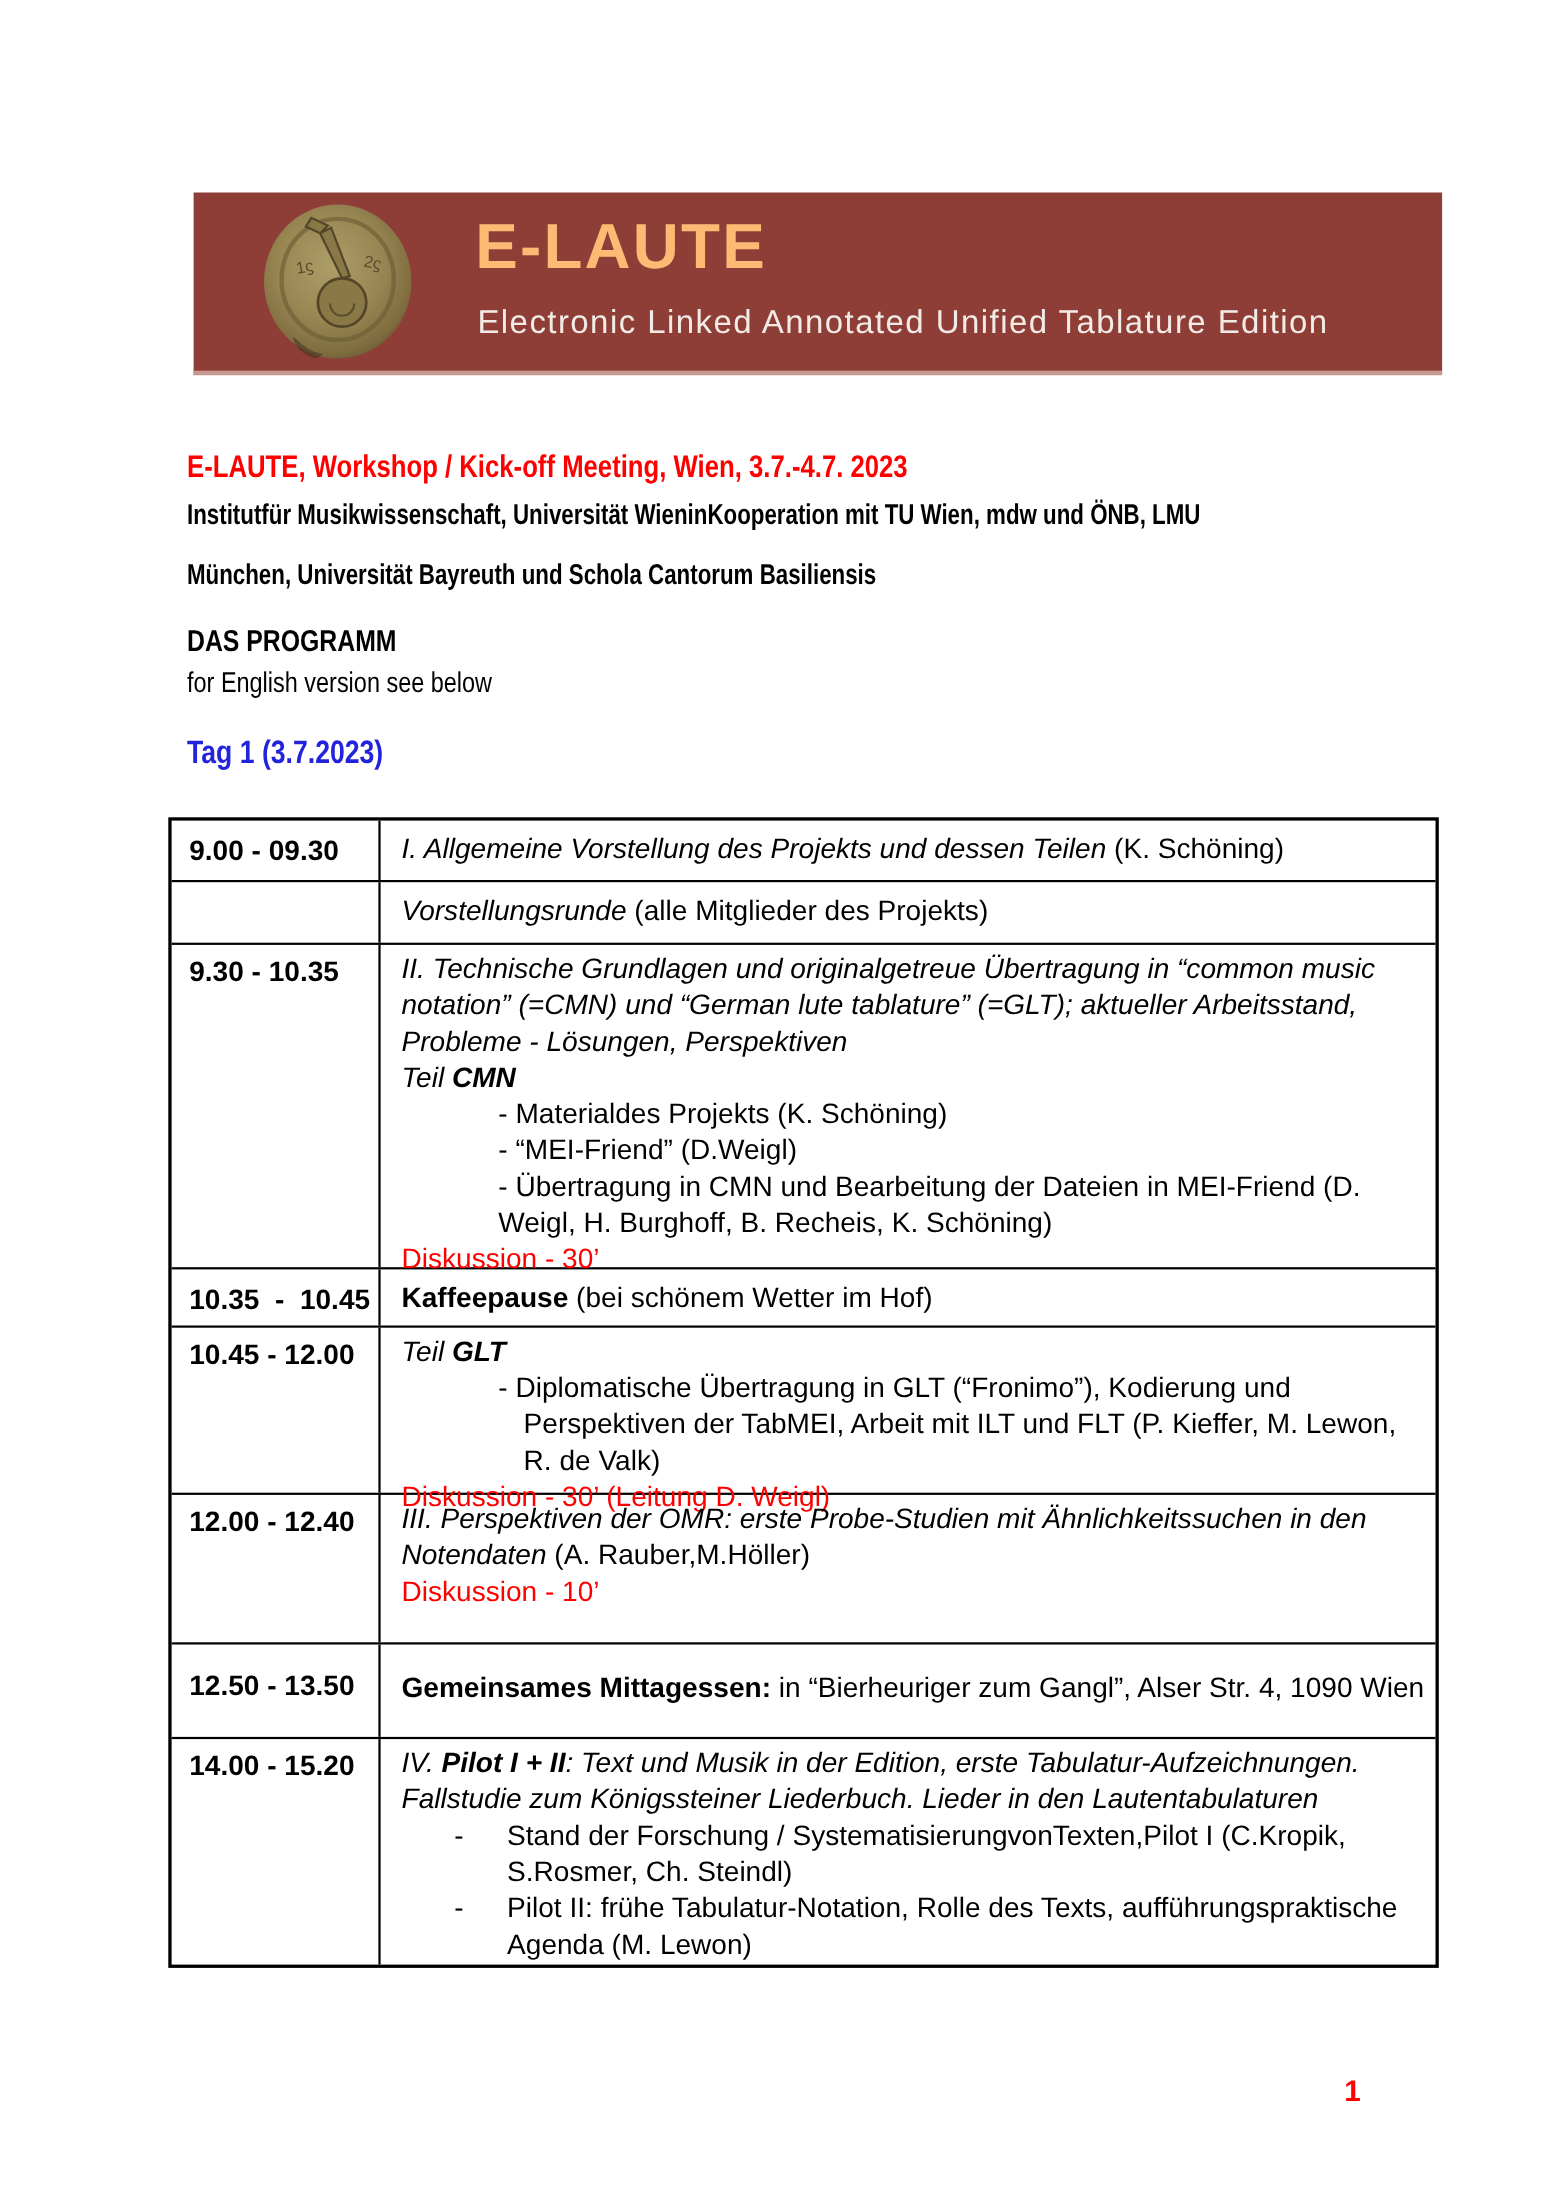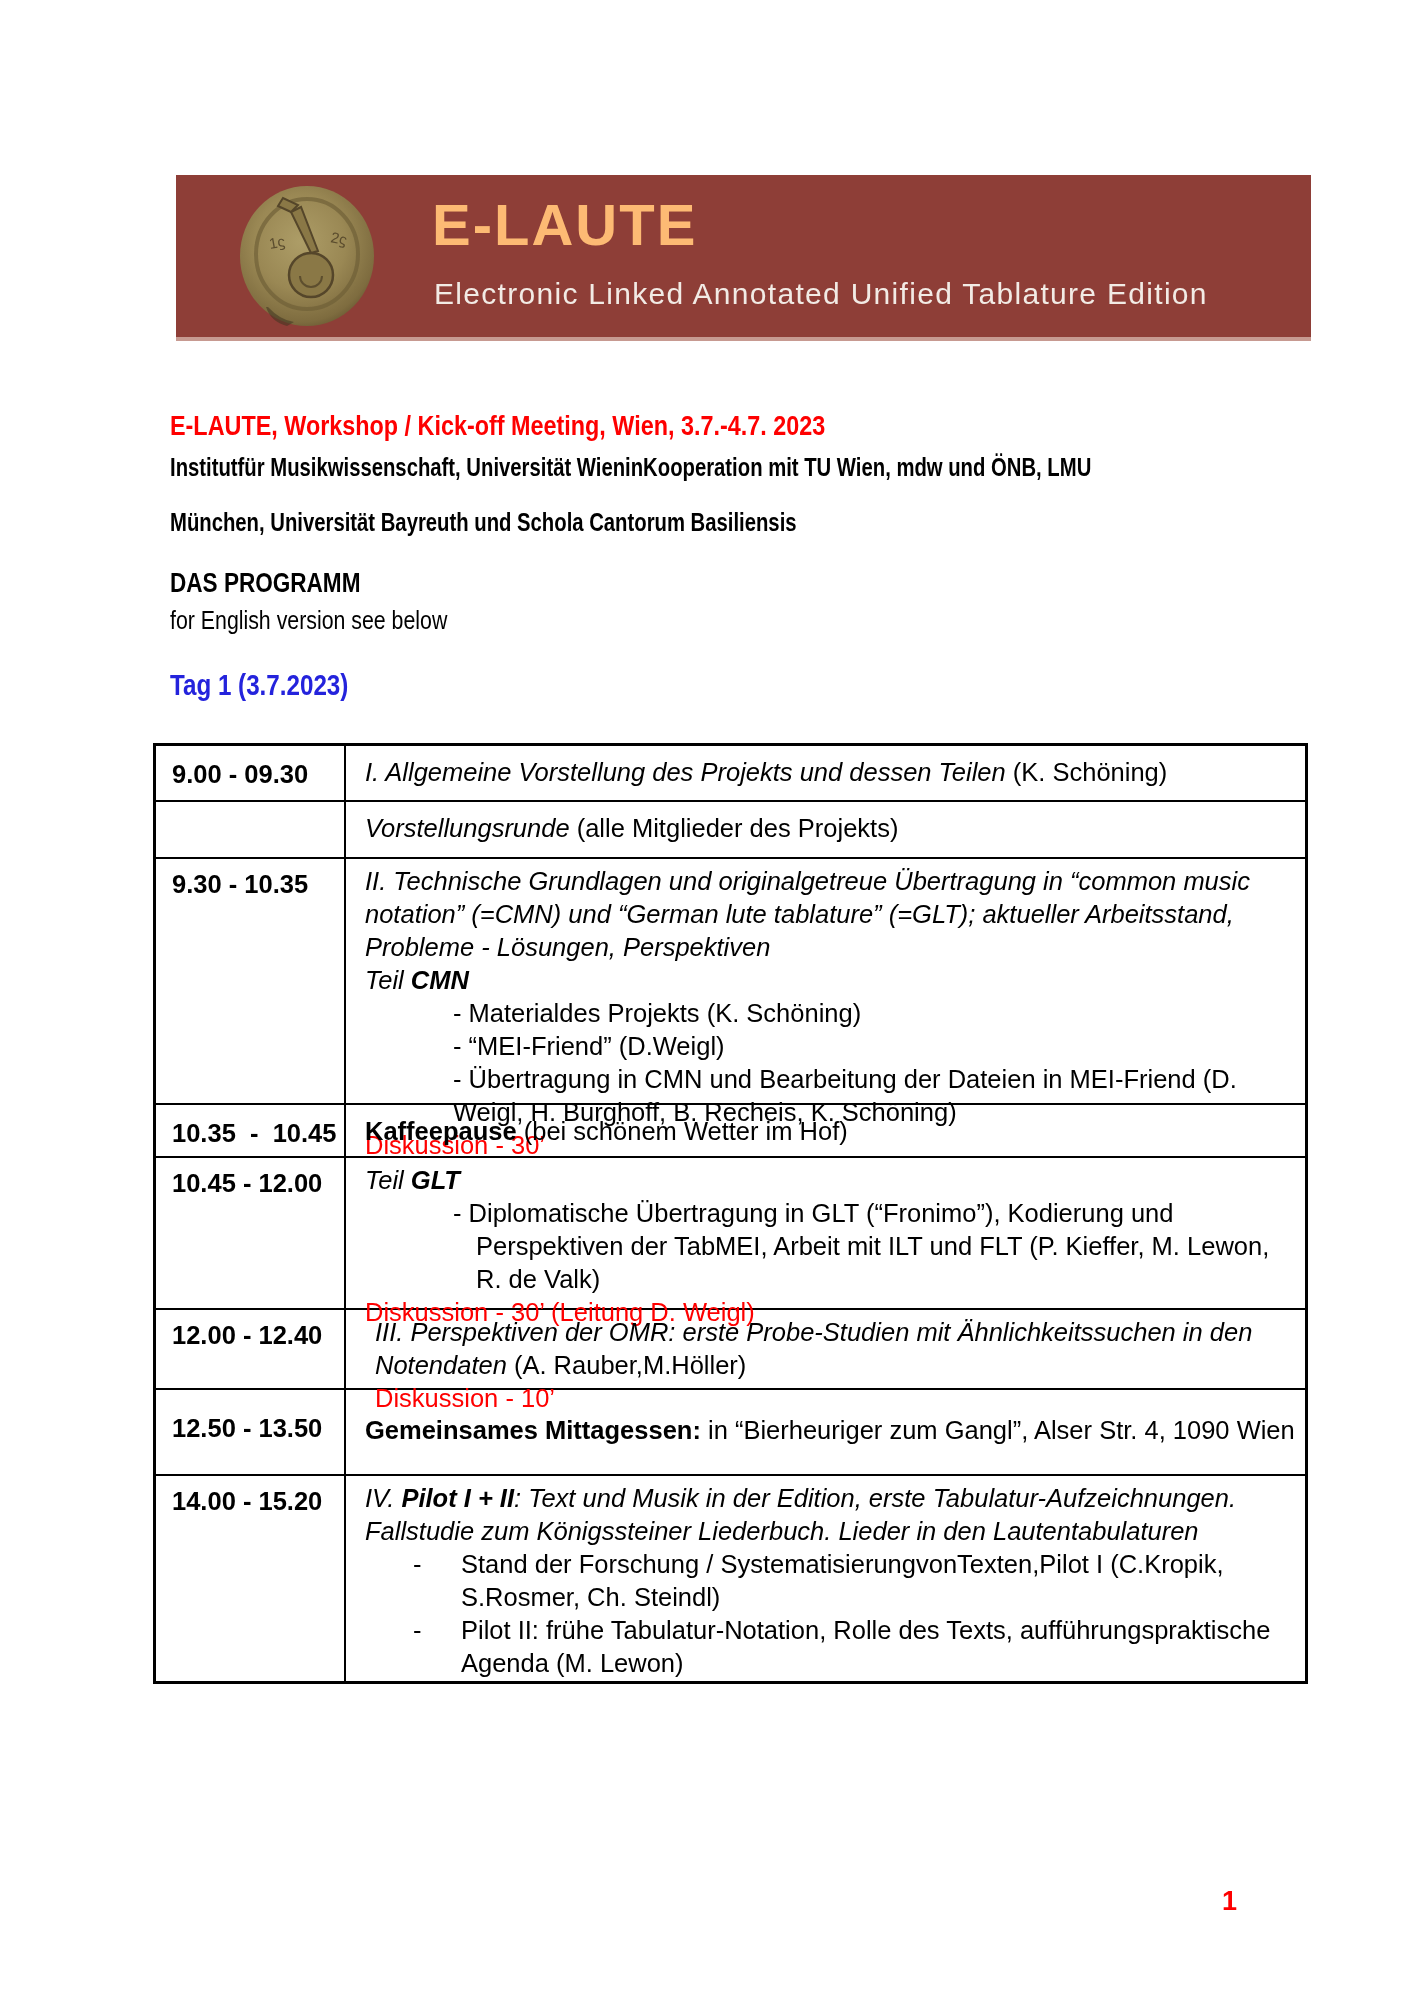--- a/index.html
+++ b/index.html
@@ -44,22 +44,22 @@
     font-size:25.5px; line-height:33px;
   }
   .t-row { display:flex; border-bottom:2px solid #000; box-sizing:border-box; }
   .t-row:last-child { border-bottom:none; }
   .time {
     flex:0 0 190px; width:190px; border-right:2px solid #000; box-sizing:border-box;
     font-weight:bold; padding:12px 6px 0 16px; white-space:pre-wrap;
   }
   .content { flex:1 1 auto; padding:10px 8px 0 19px; box-sizing:border-box; }
 
-  .r1 { height:56px; }  .r2 { height:57px; }  .r3 { height:246px; }
-  .r4 { height:53px; }  .r5 { height:152px; } .r6 { height:80px;gap:10px; }
+  .r1 { height:56px; }  .r2 { height:57px; }  .r3 { height:295px; }
+  .r4 { height:53px; }  .r5 { height:152px; } .r6 { height:136px; }
   .r7 { height:86px; }  .r8 { height:205px; }
 
   .r3 .content, .r5 .content, .r6 .content, .r8 .content { padding-top:6px; }
   .r7 .content { padding-top:17px; line-height:47px; }
   .r7 .time { padding-top:22px; }
   .r3 .time, .r5 .time, .r6 .time, .r8 .time { padding-top:9px; }
 
   .it  { font-style:italic; }
   .bi  { font-style:italic; font-weight:bold; }
   .b   { font-weight:bold; }

